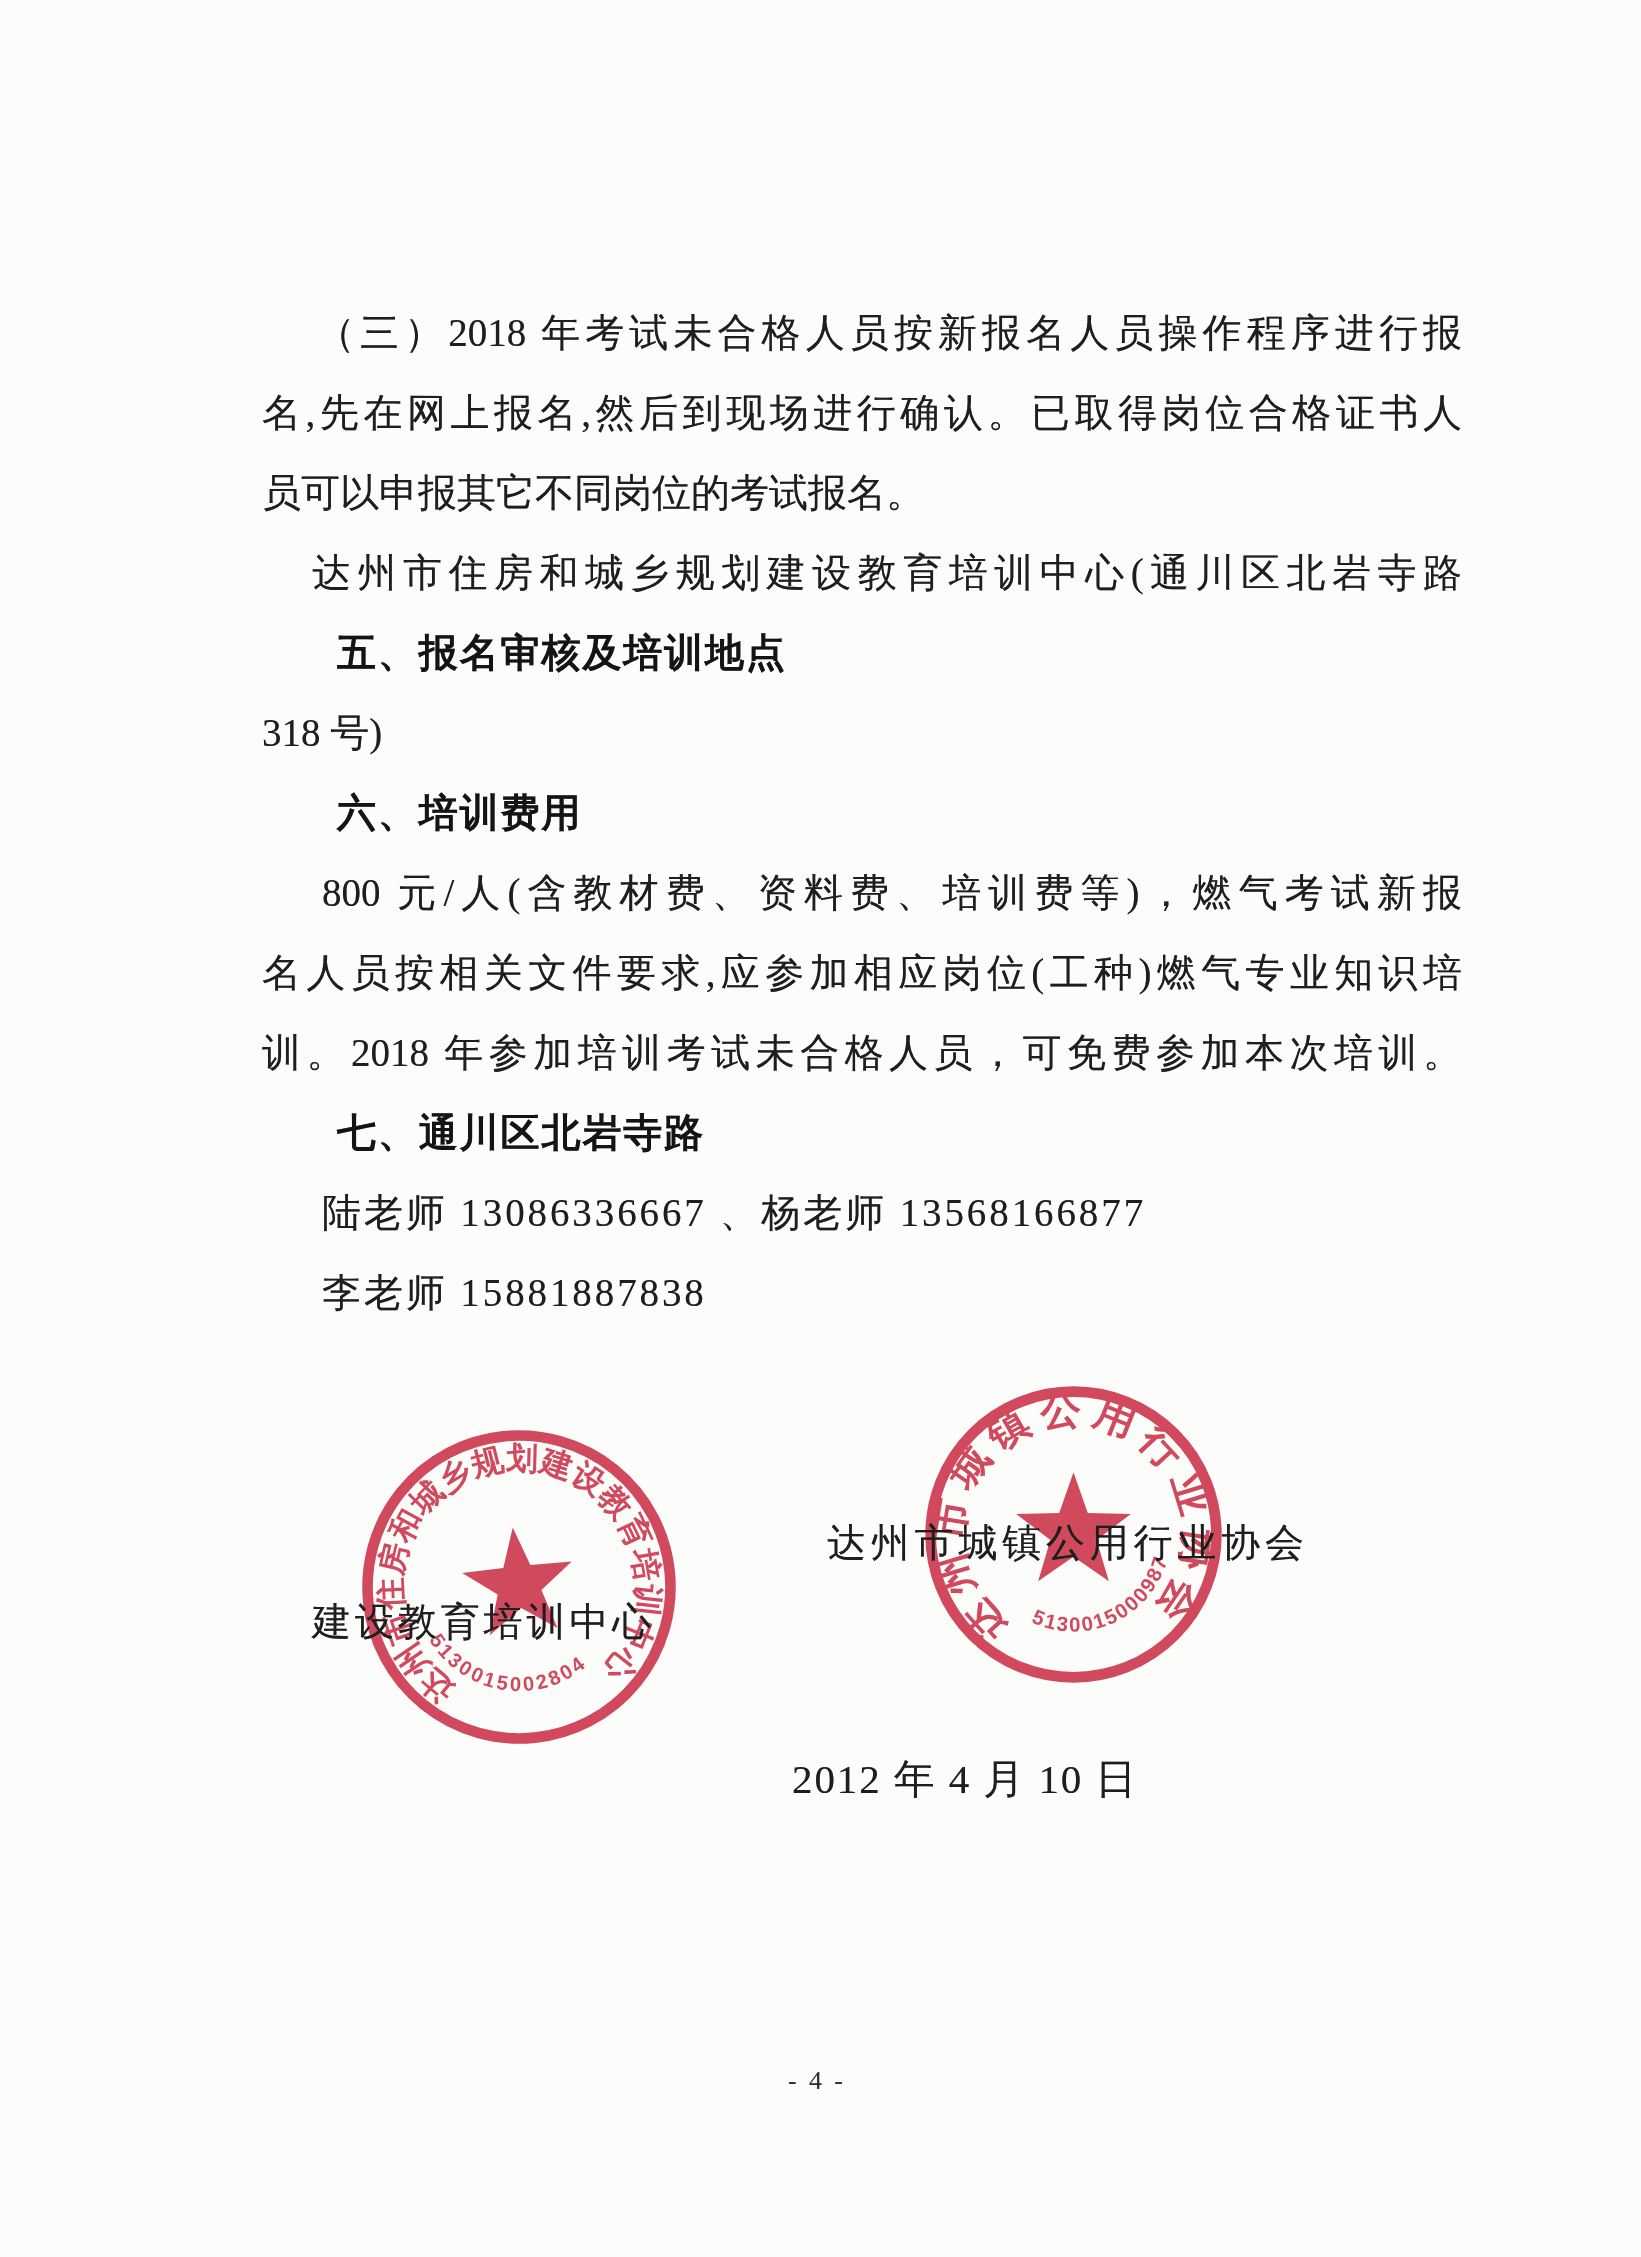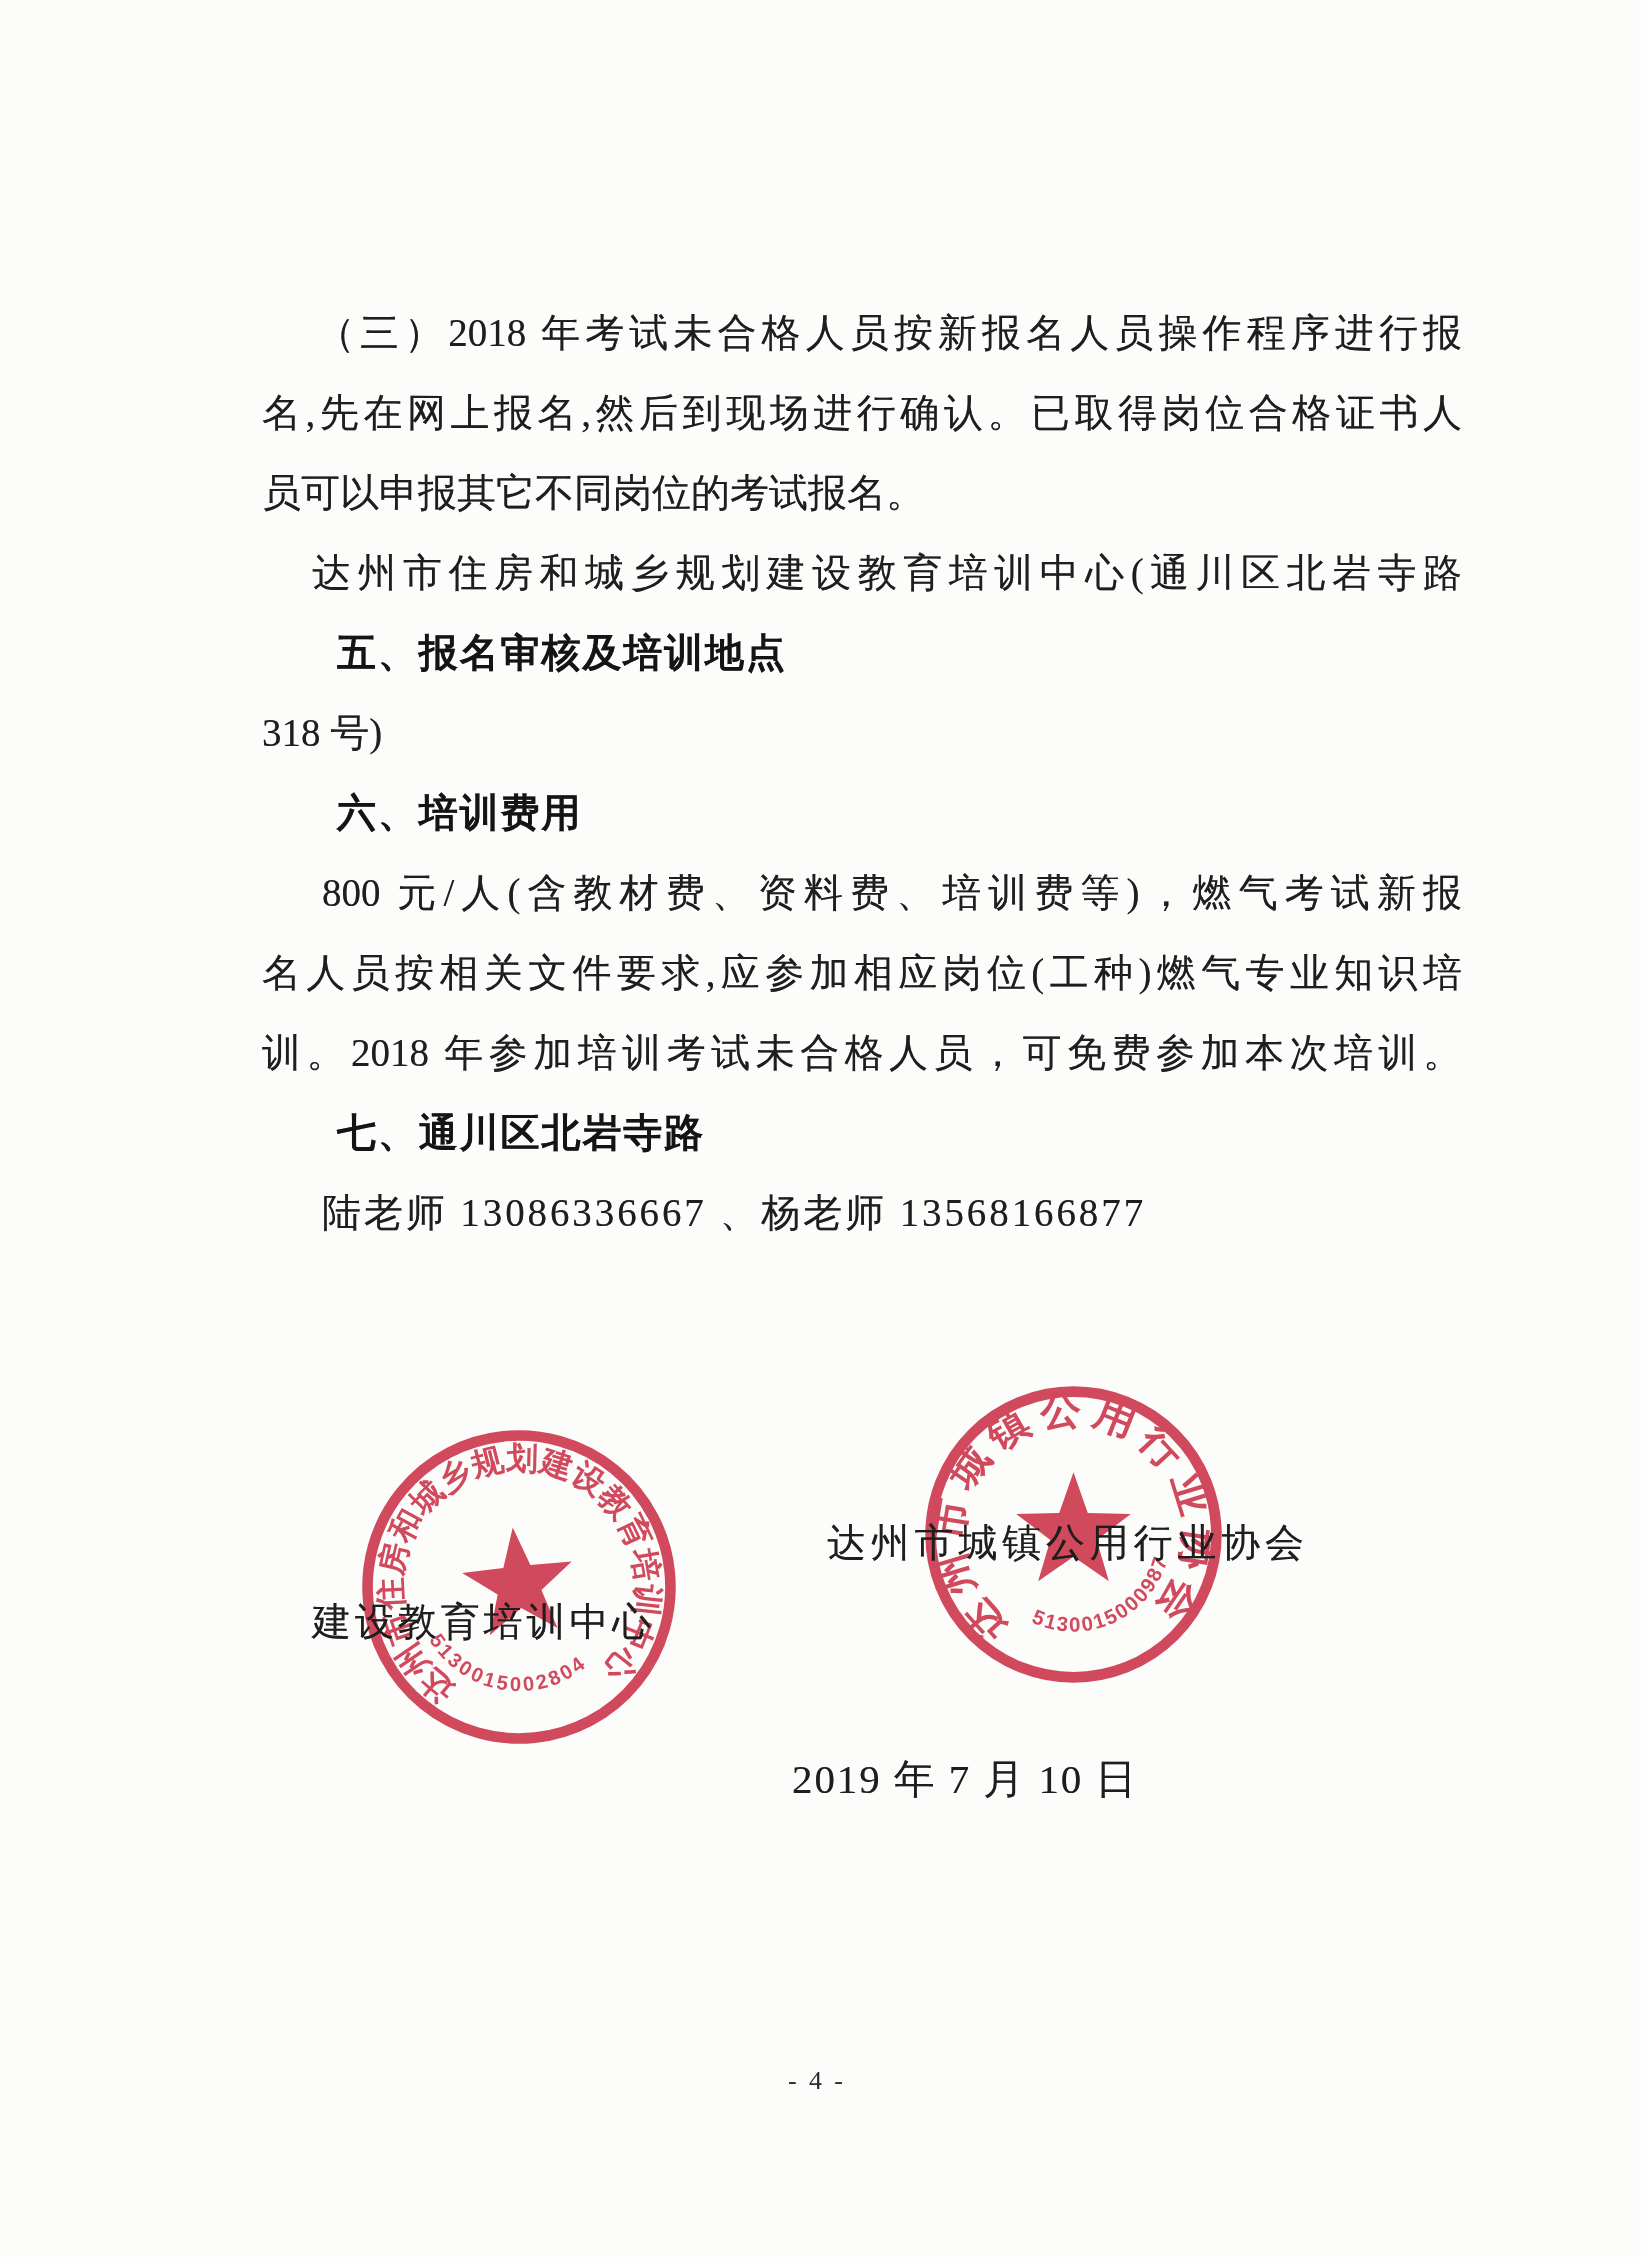--- a/index.html
+++ b/index.html
@@ -105,23 +105,24 @@
     <div class="line">员可以申报其它不同岗位的考试报名。</div>
     <div class="line j ind52">达州市住房和城乡规划建设教育培训中心(通川区北岩寺路</div>
     <div class="line h ind78">五、报名审核及培训地点</div>
     <div class="line">318 号)</div>
     <div class="line h ind78">六、培训费用</div>
     <div class="line j ind62">800 元/人(含教材费、资料费、培训费等)，燃气考试新报</div>
     <div class="line j">名人员按相关文件要求,应参加相应岗位(工种)燃气专业知识培</div>
     <div class="line j">训。2018 年参加培训考试未合格人员，可免费参加本次培训。</div>
     <div class="line h ind78">七、通川区北岩寺路</div>
     <div class="line ind62 ls3">陆老师 13086336667 、杨老师 13568166877</div>
+    <div class="line ind62 ls3">李老师 15881887838</div>
   </div>
 
   <div class="sig-line sig-org2">达州市城镇公用行业协会</div>
   <div class="sig-line sig-org1-l2">建设教育培训中心</div>
 
-  <div class="date-line">2019 年 7 月 10 日</div>
+  <div class="date-line">2012 年 4 月 10 日</div>
 
   <div class="page-number">- 4 -</div>
 
 </div>
 
 
 </body></html>

